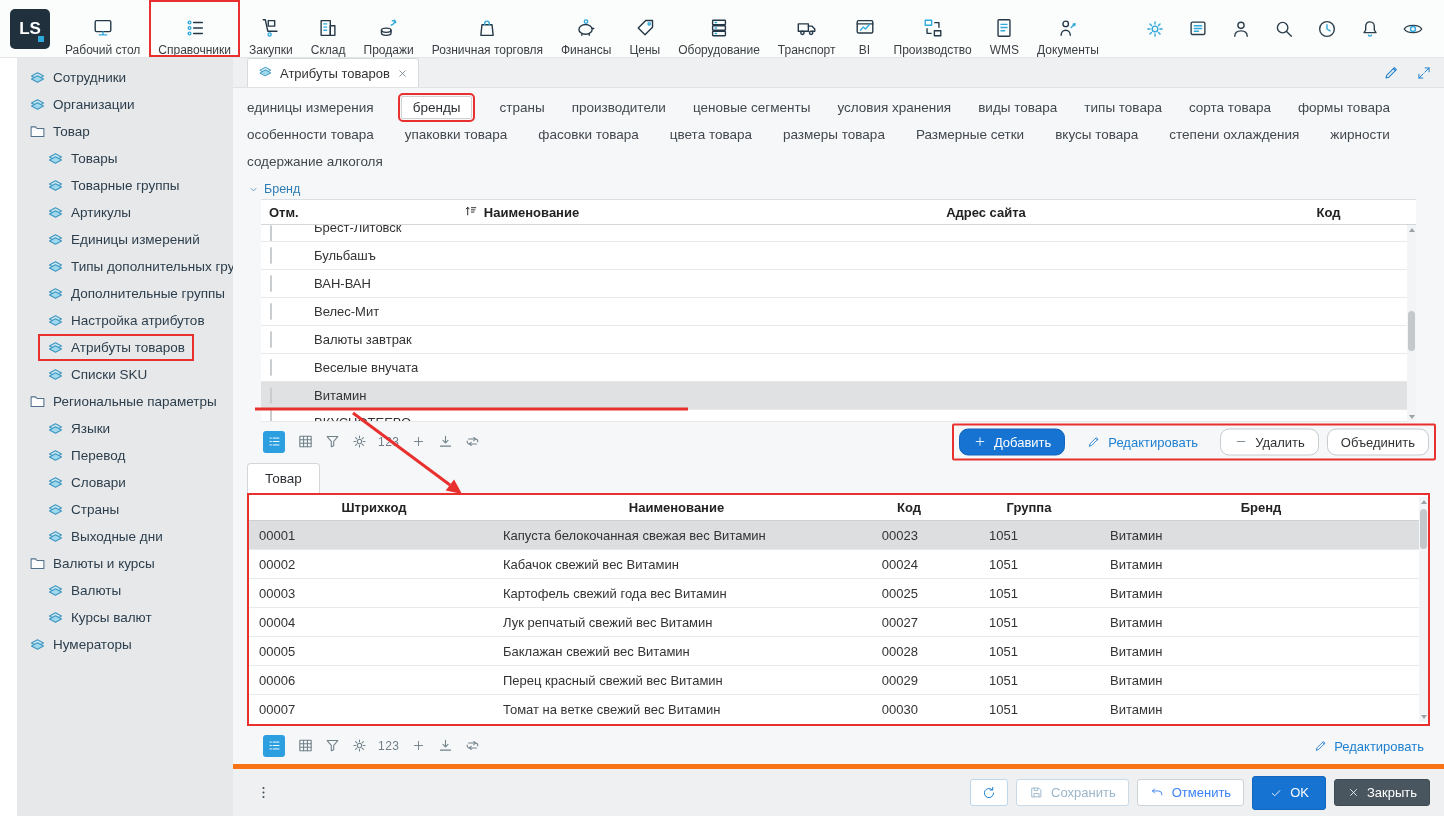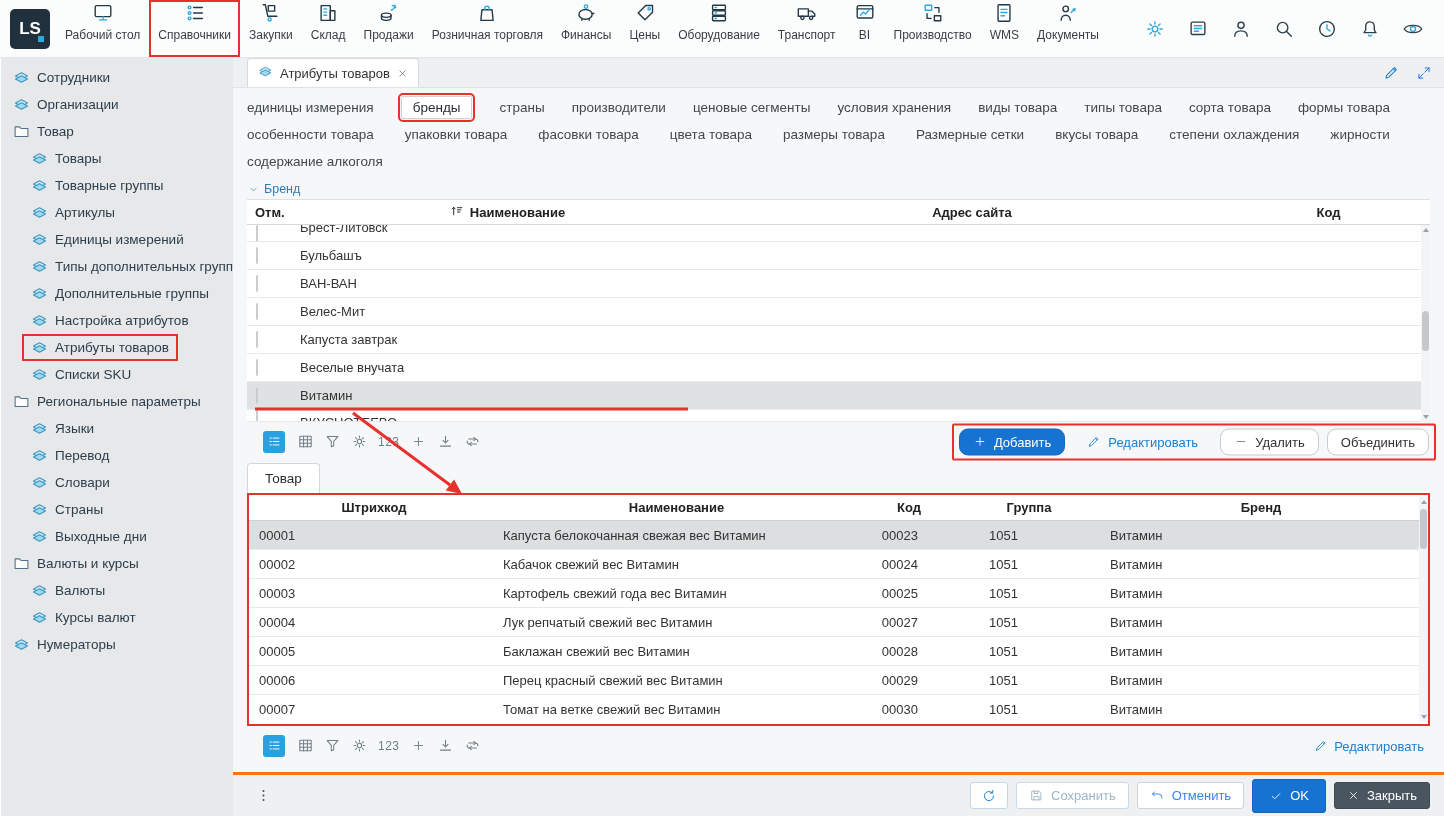--- a/index.html
+++ b/index.html
@@ -11,31 +11,31 @@
   }
   svg .ac { stroke: var(--ac); }
 
   
   .topbar { position:absolute; left:0; top:0; width:100%; height:58px; background:#fbfcfc;
             border-bottom:1px solid #e3e5e7; display:flex; align-items:center; padding:0 10px; z-index:5; }
   .logo { width:40px; height:40px; border-radius:5px; background:#20303c; color:#fff; position:relative;
           display:flex; align-items:center; justify-content:center; font-weight:bold; font-size:17px; flex:none; }
   .logo::after { content:''; position:absolute; right:6px; bottom:7px; width:6px; height:6px; background:var(--ac); }
   .tb-items { display:flex; align-items:stretch; height:100%; margin-left:6px; }
-  .tb-item { display:flex; flex-direction:column; align-items:center; justify-content:flex-start; gap:3px;
+  .tb-item { display:flex; flex-direction:column; align-items:center; justify-content:flex-end; gap:3px;
              padding:0 9px; cursor:pointer; }
   .tb-icon { height:25px; display:flex; align-items:center; color:#243746; }
   .tb-label { font-size:12px; color:#3a3f44; white-space:nowrap; }
   .tb-item.annotate { outline:2px solid var(--red); outline-offset:-2px; }
   .tb-right { margin-left:auto; display:flex; align-items:center; gap:21px; padding-right:10px; }
   .tb-ricon { display:flex; color:#2b3e4a; cursor:pointer; }
   .tb-ricon.teal { color:var(--ac); }
 
   
-  .sidebar { position:absolute; left:1px; top:58px; width:233px; bottom:0; background:#e7e8ea;
+  .sidebar { position:absolute; left:17px; top:58px; width:233px; bottom:0; background:#e7e8ea;
              padding-top:6px; overflow:hidden; }
   .si { height:27px; display:flex; align-items:center; cursor:pointer; }
   .si-inner { display:inline-flex; align-items:center; gap:7px; padding:3px 7px; }
   .si.lvl0 .si-inner { margin-left:5px; }
   .si.lvl1 .si-inner { margin-left:23px; }
   .si-icon { display:flex; color:#53718c; }
   .si-label { font-size:13.5px; color:#2c3e4c; white-space:nowrap; }
   .si-inner.annotate { outline:2px solid var(--red); outline-offset:0; }
 
   
@@ -56,21 +56,21 @@
   .attr-row.single { justify-content:flex-start; }
   .attr-tab { font-size:13.5px; color:#41484e; cursor:pointer; padding:4px 0; white-space:nowrap; }
   .attr-tab.active { background:#fff; border:1px solid #cfd3d6; padding:3px 11px; border-radius:2px; color:#2b2f33; }
   .attr-tab.annotate { outline:2px solid var(--red); outline-offset:1px; }
 
   .section-hd { height:20px; display:flex; align-items:center; gap:5px; padding-left:15px;
                 color:#2e7cb5; font-size:12.5px; cursor:pointer; }
   .section-hd span { display:flex; align-items:center; }
 
   
-  .brands { margin:0 14px; background:#7f1d1d; position:relative; }
+  .brands { margin:0 28px; background:#7f1d1d; position:relative; }
   .b-head { display:grid; grid-template-columns:50px 420px 510px 1fr; height:26px; align-items:center;
             border-top:1px solid #dcdfe1; border-bottom:1px solid #d5d8da; font-weight:bold;
             font-size:13px; color:#222; background:#fff; }
   .h-mark { padding-left:8px; }
   .h-name { display:flex; align-items:center; justify-content:center; gap:6px; color:#222; }
   .h-site, .h-code { text-align:center; }
   .b-row { display:grid; grid-template-columns:50px 1fr; height:28px; align-items:center;
            border-bottom:1px solid #e7e9eb; background:#fff; cursor:pointer; font-size:13px; color:#333; }
   .b-row.selected { background:#dfe1e2; }
   .b-row.clip-top { height:17px; overflow:hidden; }
@@ -119,22 +119,22 @@
   .p-head .ph { text-align:center; }
   .p-row { height:29px; font-size:13px; color:#333; border-bottom:1px solid #e7e9eb; background:#fff; cursor:pointer; }
   .p-row:last-child { border-bottom:none; }
   .p-row.selected { background:#dcdedf; }
   .c0 { padding-left:10px; } .c1 { padding-left:4px; }
   .c2 { text-align:right; padding-right:46px; } .c3 { text-align:right; padding-right:76px; }
   .c4 { padding-left:16px; }
   .products .vsb { top:2px; bottom:2px; }
 
   
-  .statusbar { position:absolute; left:0; right:0; bottom:0; height:44px; background:#eef0f1;
-               border-top:3px solid #f97316; display:flex; align-items:center; padding:0 14px; }
+  .statusbar { position:absolute; left:0; right:0; bottom:0; height:52px; background:#eef0f1;
+               border-top:5px solid #f97316; display:flex; align-items:center; padding:0 14px; }
   .kebab { color:#3c4a54; display:flex; margin-left:8px; cursor:pointer; }
   .sb-actions { margin-left:auto; display:flex; gap:8px; align-items:center; }
   .sb-btn { height:27px; border-radius:3px; display:inline-flex; align-items:center; gap:7px; padding:0 12px;
             font-size:13px; background:#fff; cursor:pointer; font-family:"Liberation Sans", sans-serif; }
   .sb-btn span { display:flex; align-items:center; }
   .sb-refresh { width:38px; justify-content:center; border:1px solid #bed7eb; color:var(--link); padding:0; }
   .sb-save { border:1px solid #c9d9e6; color:#9cb6ca; }
   .sb-cancel { border:1px solid #ced3d6; color:#3b82f6; }
   .sb-ok { background:var(--blue); color:#fff; border:1px solid #1366bd; padding:16px 16px; }
   .sb-close { background:#49565f; color:#fff; border:1px solid #3f4b53; }
@@ -669,21 +669,21 @@
         <div class="b-row">
     <span><span class="cb"></span></span>
     <span class="b-name">ВАН-ВАН</span>
   </div>
         <div class="b-row">
     <span><span class="cb"></span></span>
     <span class="b-name">Велес-Мит</span>
   </div>
         <div class="b-row">
     <span><span class="cb"></span></span>
-    <span class="b-name">Капуста завтрак</span>
+    <span class="b-name">Валюты завтрак</span>
   </div>
         <div class="b-row">
     <span><span class="cb"></span></span>
     <span class="b-name">Веселые внучата</span>
   </div>
         <div class="b-row selected">
     <span><span class="cb"></span></span>
     <span class="b-name">Витамин</span>
   </div>
         <div class="b-row clip-bottom">

